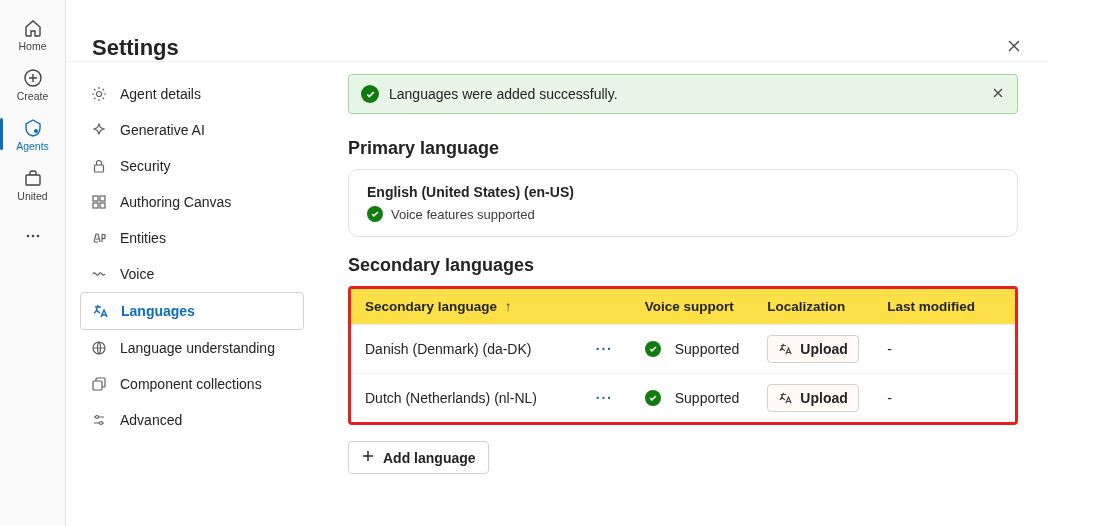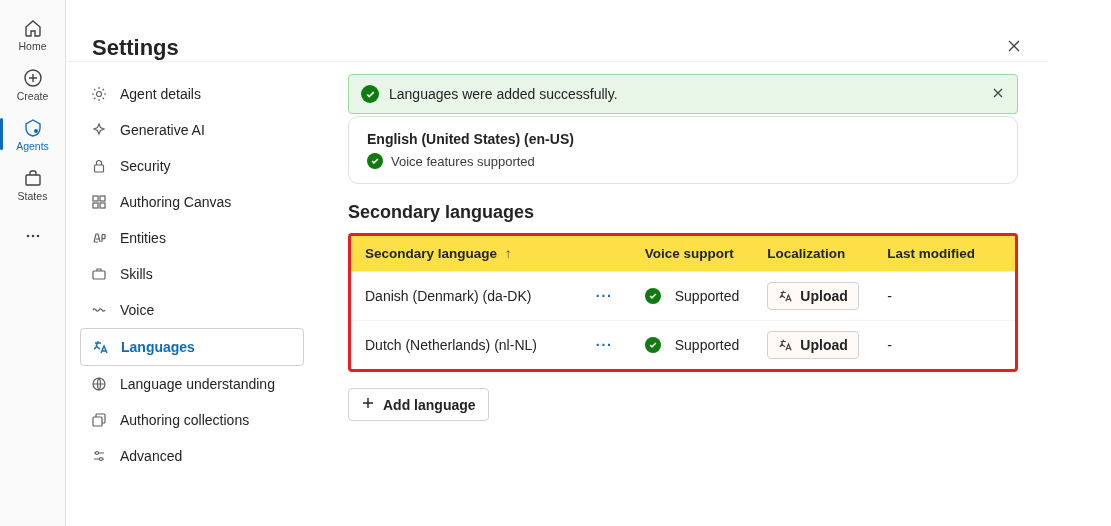--- a/index.html
+++ b/index.html
@@ -49,21 +49,21 @@
   .nav-item .ic { width: 18px; height: 18px; display:flex;align-items:center;justify-content:center; color:#616161;}
   .nav-item.active {
     border: 1px solid #d1d1d1; background: #fff; color: #0f6cbd; font-weight:600;
   }
   .nav-item.active .ic { color:#0f6cbd; }
   
   .content { flex:1; padding: 12px 30px 20px 30px; overflow-y:auto; }
   .alert {
     display:flex; align-items:center; gap:10px;
     background:#e7f6e7; border:1px solid #9fd89f; border-radius:4px;
-    padding: 10px 12px; margin-bottom: 2px; position:relative;
+    padding: 10px 12px; margin-bottom: 24px; position:relative;
   }
   .alert .msg { flex:1; font-size:14px; color:#242424;}
   .alert .ax { cursor:pointer; color:#424242; display:flex;}
   .check-badge {
     width:18px;height:18px;border-radius:50%;background:#107c10;display:flex;align-items:center;justify-content:center;
   }
   .check-badge svg { display:block; }
   h2.section { font-size:18px; font-weight:600; margin: 4px 0 10px 0; }
   .card {
     border:1px solid #e1e1e1; border-radius:10px; padding: 14px 18px 14px 18px; margin-bottom:18px;
@@ -133,21 +133,21 @@
       </span>
       <span class="rail-label">Agents</span>
     </div>
     <div class="rail-item">
       <span class="rail-icon">
         <svg width="20" height="20" viewBox="0 0 20 20" fill="none" stroke="currentColor" stroke-width="1.4">
             <rect x="3" y="7" width="14" height="10" rx="1"></rect>
             <path d="M7 7V5a2 2 0 0 1 2-2h2a2 2 0 0 1 2 2v2"></path>
           </svg>
       </span>
-      <span class="rail-label">States</span>
+      <span class="rail-label">United</span>
     </div>
     <div class="rail-item rail-more">
       <span class="rail-icon">
         <svg width="20" height="20" viewBox="0 0 20 20" fill="currentColor">
             <circle cx="5" cy="10" r="1.3"></circle>
             <circle cx="10" cy="10" r="1.3"></circle>
             <circle cx="15" cy="10" r="1.3"></circle>
           </svg>
       </span>
     </div>
@@ -210,29 +210,20 @@
               <svg width="16" height="16" viewBox="0 0 16 16" fill="none" stroke="currentColor" stroke-width="1.2">
                 <path d="M3 12h4M3 12l2-8h2l2 8M5 9h4"></path>
                 <path d="M11 5v7M11 5a2 2 0 0 1 3 0v3a2 2 0 0 1-3 0"></path>
               </svg>
             </span>
           <span>Entities</span>
         </div>
         <div class="nav-item">
           <span class="ic">
               <svg width="16" height="16" viewBox="0 0 16 16" fill="none" stroke="currentColor" stroke-width="1.2">
-                <rect x="2" y="5" width="12" height="8" rx="1"></rect>
-                <path d="M6 5V3h4v2"></path>
-              </svg>
-            </span>
-          <span>Skills</span>
-        </div>
-        <div class="nav-item">
-          <span class="ic">
-              <svg width="16" height="16" viewBox="0 0 16 16" fill="none" stroke="currentColor" stroke-width="1.2">
                 <path d="M2 8c2-4 4 4 6 0s4 4 6 0"></path>
               </svg>
             </span>
           <span>Voice</span>
         </div>
         <div class="nav-item active">
           <span class="ic">
               <svg width="16" height="16" viewBox="0 0 16 16" fill="none" stroke="currentColor" stroke-width="1.4">
                 <path d="M3 4h6M6 2v2M5 4c0 3-1 5-3 6M4 6c1 2 2 3 4 4"></path>
                 <path d="M9 14l3-7 3 7M10 12h4"></path>
@@ -249,21 +240,21 @@
             </span>
           <span>Language understanding</span>
         </div>
         <div class="nav-item">
           <span class="ic">
               <svg width="16" height="16" viewBox="0 0 16 16" fill="none" stroke="currentColor" stroke-width="1.2">
                 <rect x="2" y="5" width="9" height="9" rx="1"></rect>
                 <path d="M5 5V3a1 1 0 0 1 1-1h7a1 1 0 0 1 1 1v7a1 1 0 0 1-1 1h-2"></path>
               </svg>
             </span>
-          <span>Authoring collections</span>
+          <span>Component collections</span>
         </div>
         <div class="nav-item">
           <span class="ic">
               <svg width="16" height="16" viewBox="0 0 16 16" fill="none" stroke="currentColor" stroke-width="1.2">
                 <path d="M3 5h10M3 11h10"></path>
                 <circle cx="6" cy="5" r="1.5" fill="#fff"></circle>
                 <circle cx="10" cy="11" r="1.5" fill="#fff"></circle>
               </svg>
             </span>
           <span>Advanced</span>
@@ -281,20 +272,21 @@
           <span class="msg">Languages were added successfully.</span>
           <span class="ax">
             <span>
               <svg width="14" height="14" viewBox="0 0 14 14" stroke="currentColor" stroke-width="1.2" fill="none">
                   <path d="M3 3l8 8M11 3l-8 8"></path>
                 </svg>
             </span>
           </span>
         </div>
 
+        <h2 class="section">Primary language</h2>
         <div class="card">
           <div class="title">English (United States) (en-US)</div>
           <div class="sub">
             <span class="check-badge" style="width:16px;height:16px">
               <svg width="10" height="10" viewBox="0 0 12 12" fill="none" stroke="#fff" stroke-width="1.8">
                   <path d="M2.5 6l2.2 2.2L9.5 3.5"></path>
                 </svg>
             </span>
             <span>Voice features supported</span>
           </div>

